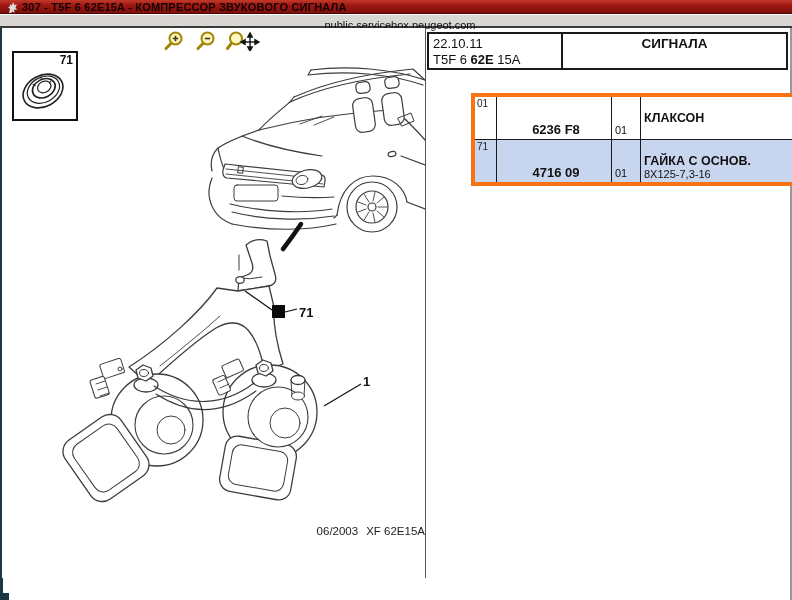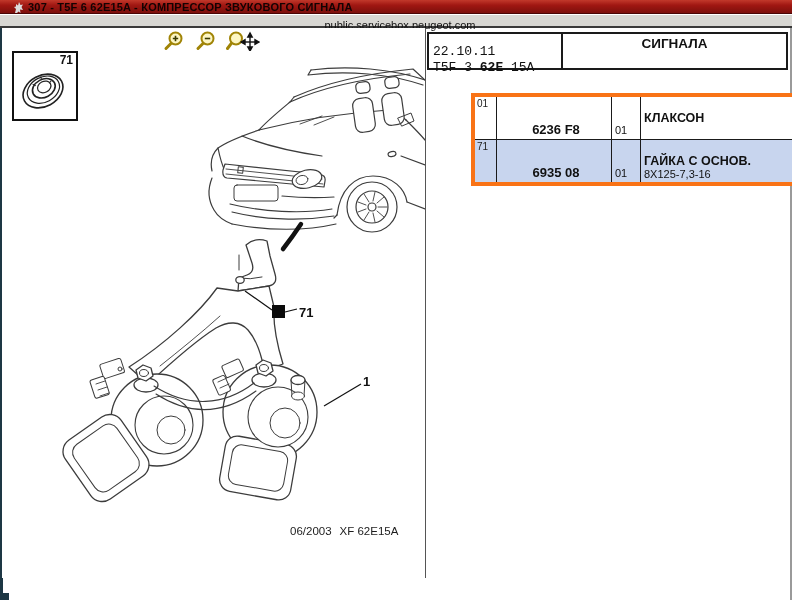--- a/index.html
+++ b/index.html
@@ -5,21 +5,21 @@
   html,body{margin:0;padding:0;background:#fff;}
   .screen{
     position:relative;width:792px;height:600px;overflow:hidden;background:#fff;
     font-family:"Liberation Sans",sans-serif;color:#111;
   }
   
   .titlebar{
     position:absolute;left:0;top:0;width:792px;height:14px;
     background:linear-gradient(180deg,#c2392b 0%,#a01712 40%,#7c100c 100%);
     border-bottom:1px solid #4a0505;
-    display:flex;align-items:center;padding-left:12px;box-sizing:border-box;
+    display:flex;align-items:center;padding-left:6px;box-sizing:border-box;
   }
   .titlebar .lion{width:13px;height:13px;display:inline-block;margin-right:3px;}
   .title-text{font-size:11px;font-weight:bold;color:#140202;white-space:nowrap;letter-spacing:.2px;}
   
   .addrbar{
     position:absolute;left:0;top:15px;width:792px;height:13px;background:#d8d7d3;
     border-bottom:2px solid #3a3a3a;text-align:center;box-sizing:border-box;padding-left:8px;
   }
   .addrbar span{font-size:11px;color:#111;line-height:12px;}
   
@@ -30,29 +30,29 @@
   
   .diagram-pane{position:absolute;left:2px;top:28px;width:423px;height:550px;background:#fff;}
   .diagram-svg{position:absolute;left:0;top:0;pointer-events:none;}
   .toolbar{position:absolute;left:160px;top:3px;display:flex;gap:8px;align-items:center;}
   .tool-btn{border:none;background:transparent;padding:0;margin:0;cursor:pointer;height:20px;}
   .inset-box{
     position:absolute;left:10px;top:23px;width:66px;height:70px;border:2px solid #111;
     box-sizing:border-box;background:#fff;
   }
   .inset-label{position:absolute;right:3px;top:0;font-size:12px;font-weight:bold;}
-  .caption{position:absolute;left:288px;top:497px;width:128px;text-align:left;font-size:11.5px;color:#1c1c1c;white-space:nowrap;}
+  .caption{position:absolute;left:295px;top:497px;width:128px;text-align:right;font-size:11.5px;color:#1c1c1c;white-space:nowrap;}
   .caption .gap{display:inline-block;width:8px;}
   
   .table-pane{position:absolute;left:427px;top:28px;width:363px;height:550px;}
   .tbl-header{
     position:absolute;left:0;top:4px;width:361px;height:38px;border:2px solid #1a1a1a;
     box-sizing:border-box;display:flex;background:#fff;
   }
-  .hdr-left{width:134px;border-right:2px solid #1a1a1a;box-sizing:border-box;padding:10px 4px;font-size:13px;line-height:16px;font-family:Liberation Mono, monospace;}
+  .hdr-left{width:134px;border-right:2px solid #1a1a1a;box-sizing:border-box;padding:2px 4px;font-size:13px;line-height:16px;}
   .hdr-right{flex:1;text-align:center;font-weight:bold;font-size:13.5px;line-height:16px;padding-top:2px;}
   .parts-table{position:absolute;left:0;top:65px;width:361px;border-collapse:collapse;background:#fff;table-layout:fixed;border:4px solid #f97316;margin-left:44px;}
   .parts-table td{border:1px solid #1a1a1a;height:28px;overflow:hidden;}
   td.c-ref{width:18px;font-size:10px;vertical-align:top;padding:1px 1px 0 2px;color:#222;}
   td.c-part{width:110px;font-weight:bold;font-size:13px;vertical-align:bottom;padding:0 0 2px 4px;text-align:center;}
   td.c-qty{width:24px;font-size:11px;vertical-align:bottom;padding:0 1px 3px 3px;}
   td.c-desc{vertical-align:top;padding:14px 0 0 3px;}
   .d1{font-weight:bold;font-size:12.5px;line-height:14px;}
   .d2{font-size:11px;line-height:13px;}
 </style>
@@ -237,41 +237,41 @@
     <div class="caption">
       <span>06/2003</span><span class="gap"></span><span>XF 62E15A</span>
     </div>
   </div>
 
   <div class="table-pane">
 
     <div class="tbl-header">
       <div class="hdr-left">
         <div>22.10.11</div>
-        <div><span>T5F 3 </span><b>62E</b><span> 15A</span></div>
+        <div><span>T5F 6 </span><b>62E</b><span> 15A</span></div>
       </div>
       <div class="hdr-right">
         <div>СИГНАЛА</div>
       </div>
     </div>
 
     <table class="parts-table">
       <tbody>
         <tr>
           <td class="c-ref">01</td>
           <td class="c-part">6236 F8</td>
           <td class="c-qty">01</td>
           <td class="c-desc">
             <div class="d1">КЛАКСОН</div>
             <div class="d2"></div>
           </td>
         </tr>
         <tr style="background-color: rgb(200, 213, 238);">
           <td class="c-ref">71</td>
-          <td class="c-part">6935 08</td>
+          <td class="c-part">4716 09</td>
           <td class="c-qty">01</td>
           <td class="c-desc">
             <div class="d1">ГАЙКА С ОСНОВ.</div>
             <div class="d2">8X125-7,3-16</div>
           </td>
         </tr>
       </tbody>
     </table>
   </div>
 

